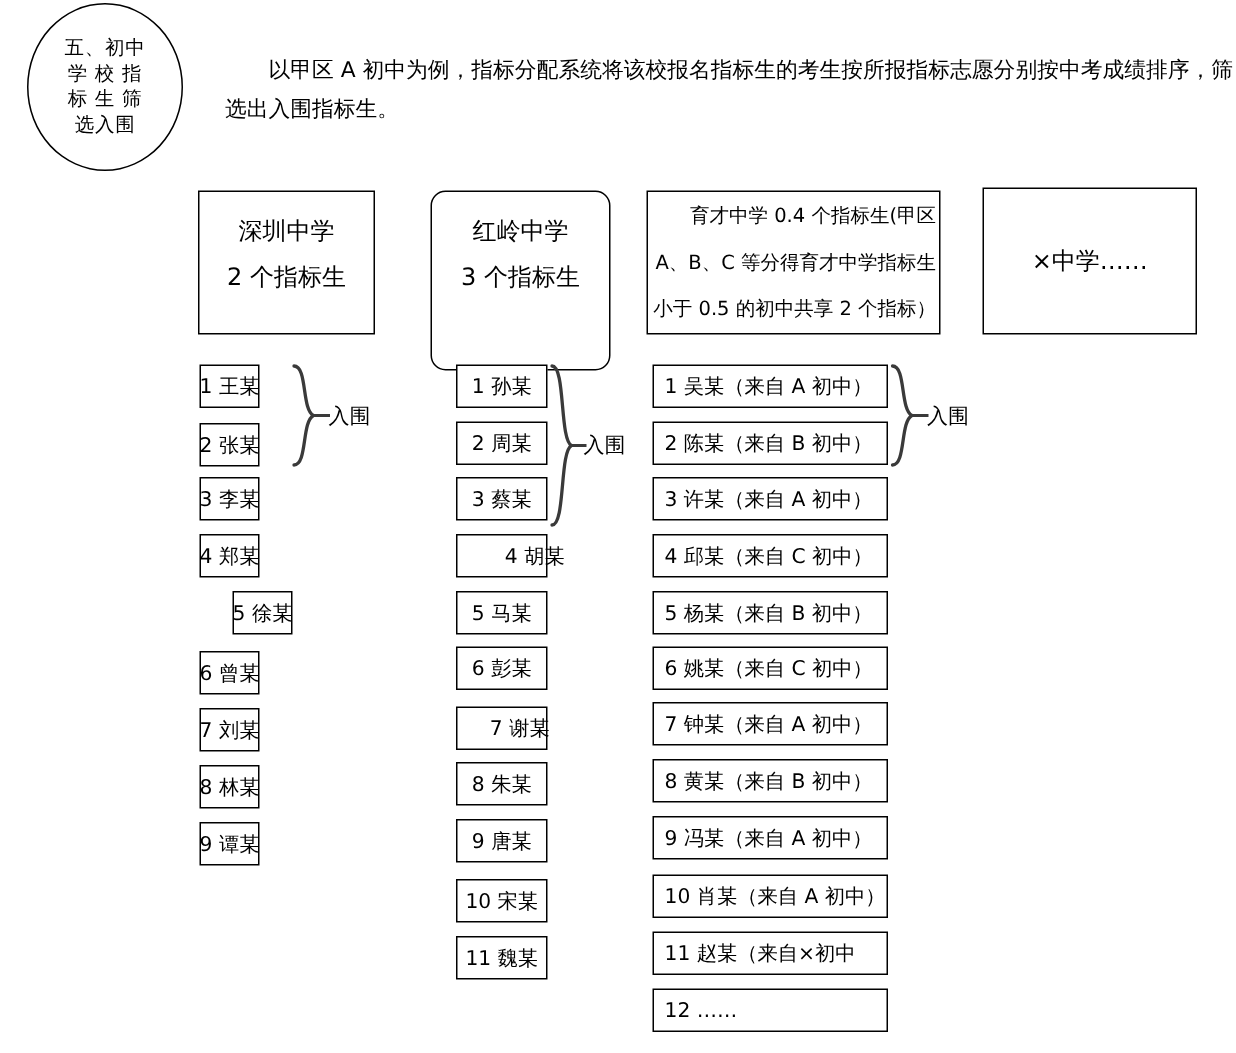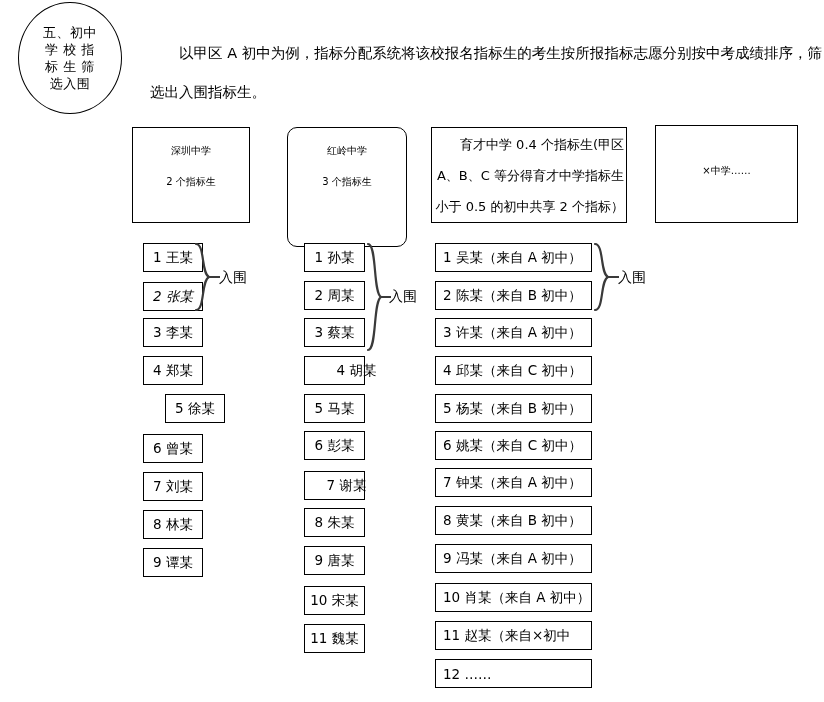--- a/index.html
+++ b/index.html
@@ -39,34 +39,34 @@
     white-space: pre-line;
   }
 
   
   .intro {
     position: absolute;
     left: 150px;
     top: 34px;
     width: 672px;
     font-size: 14.5px;
-    line-height: 39px;
+    line-height: 26px;
     text-align: justify;
     text-indent: 2em;
   }
 
   
   .hbox {
     position: absolute;
     border: 1.5px solid #000;
     box-sizing: border-box;
     background: #fff;
   }
   .hbox .line {
-    font-size: 10px;
+    font-size: 16px;
     text-align: center;
   }
   #hbox-shenzhen { left: 132px; top: 127px; width: 118px; height: 96px; }
   #hbox-hongling { left: 287px; top: 127px; width: 120px; height: 120px; border-radius: 10px; }
   #hbox-yucai    { left: 431px; top: 127px; width: 196px; height: 96px; }
   #hbox-other    { left: 655px; top: 125px; width: 143px; height: 98px; }
 
   #hbox-shenzhen .line, #hbox-hongling .line { position: absolute; left: 0; right: 0; }
   #hbox-shenzhen .l1, #hbox-hongling .l1 { top: 16px; }
   #hbox-shenzhen .l2, #hbox-hongling .l2 { top: 47px; }
@@ -88,21 +88,21 @@
     position: absolute;
     border: 1.5px solid #000;
     box-sizing: border-box;
     background: #fff;
     display: flex;
     align-items: center;
     justify-content: center;
     font-size: 13.5px;
     white-space: nowrap;
   }
-  .col1 .sbox { left: 143px; width: 60px; height: 29px; }
+  .col1 .sbox { left: 133px; width: 40px; height: 29px; }
   .col2 .sbox { left: 304px; width: 61px; height: 29px; }
   .col3 .sbox { left: 435px; width: 157px; height: 29px; justify-content: flex-start; padding-left: 7px; }
 
   
   .brace {
     position: absolute;
     overflow: visible;
   }
   .brace-label {
     position: absolute;
@@ -135,21 +135,21 @@
 <div class="hbox" id="hbox-yucai">
   <div class="body">育才中学 0.4 个指标生(甲区 A、B、C 等分得育才中学指标生小于 0.5 的初中共享 2 个指标）</div>
 </div>
 
 <div class="hbox" id="hbox-other">
   <div class="line">×中学……</div>
 </div>
 
 <div class="col1" id="col-1">
     <div class="sbox" style="top: 243px;">1 王某</div>
-    <div class="sbox" style="top: 282px; font-style: italic;">2 张某</div>
+    <div class="sbox" style="top: 282px;">2 张某</div>
     <div class="sbox" style="top: 318px;">3 李某</div>
     <div class="sbox" style="top: 356px;">4 郑某</div>
     <div class="sbox" style="top: 394px; margin-left: 22px;">5 徐某</div>
     <div class="sbox" style="top: 434px;">6 曾某</div>
     <div class="sbox" style="top: 472px;">7 刘某</div>
     <div class="sbox" style="top: 510px;">8 林某</div>
     <div class="sbox" style="top: 548px;">9 谭某</div>
   </div>
 <div class="col2" id="col-2">
     <div class="sbox" style="top: 243px;">1 孙某</div>

